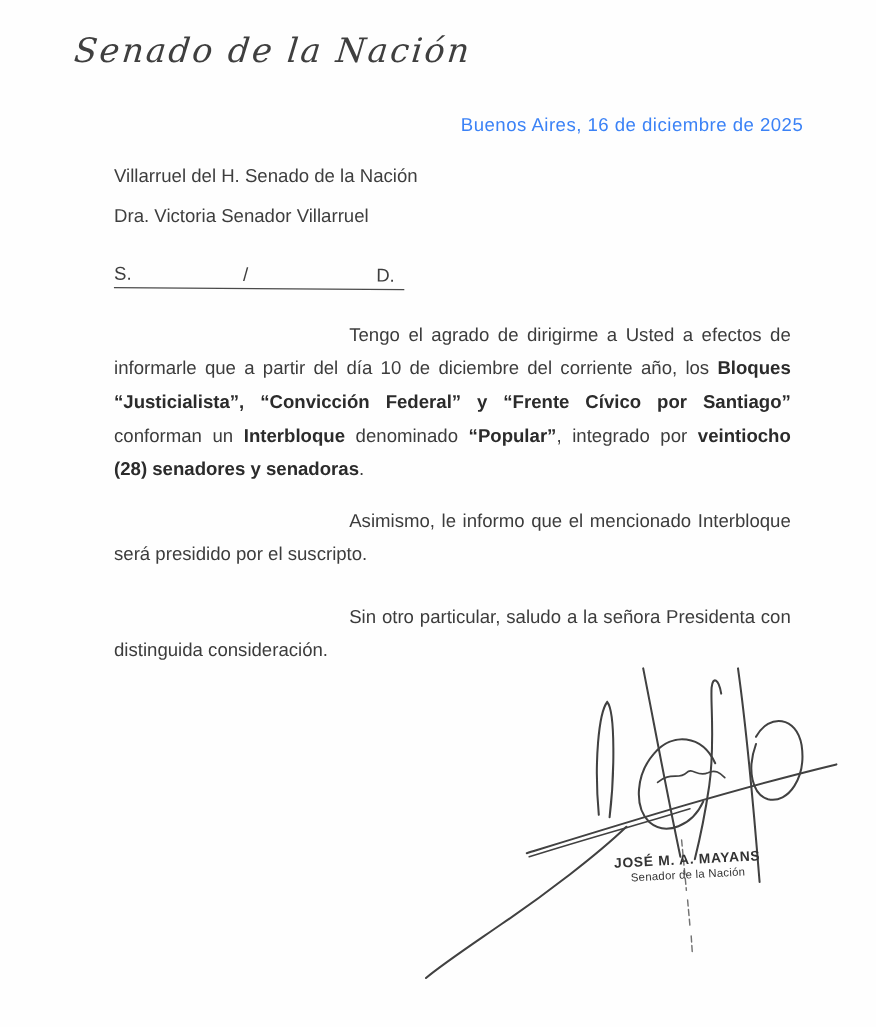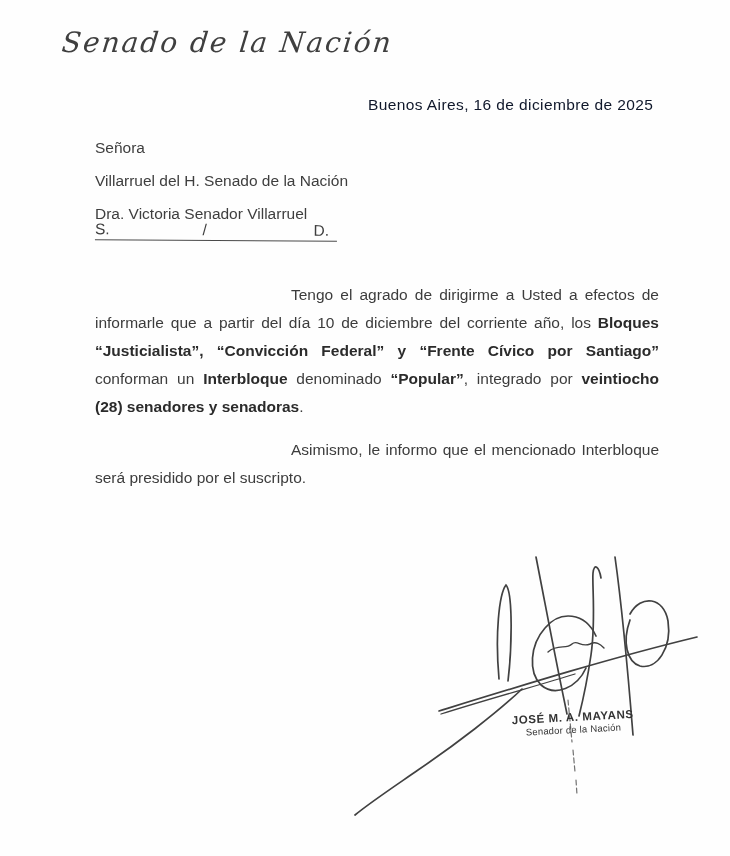--- a/index.html
+++ b/index.html
@@ -21,25 +21,25 @@
     font-family: "DejaVu Serif", serif;
     font-style: italic;
     font-size: 28px;
     letter-spacing: 2px;
     color: #3f3f3f;
     transform: skewX(-6deg);
   }
   
   .dateline {
     position: absolute;
-    left: 368px;
+    left: 384px;
     top: 96px;
     font-size: 15.5px;
     letter-spacing: 0.4px;
-    color: #0f172a;
+    color: #3b82f6;
   }
   
   .recipient {
     position: absolute;
     left: 95px;
     top: 131px;
     font-size: 15.5px;
     line-height: 33px;
     color: #3e3e3e;
   }
@@ -56,21 +56,21 @@
     transform: rotate(0.4deg);
     color: #3e3e3e;
   }
   .sd-line .sd-s { flex: 0 0 auto; }
   .sd-line .sd-slash { flex: 1 1 auto; text-align: center; margin-left: -14px; }
   .sd-line .sd-d { flex: 0 0 auto; margin-right: 8px; }
   
   .body-text {
     position: absolute;
     left: 95px;
-    top: 281px;
+    top: 266px;
     width: 564px;
     font-size: 15.5px;
     line-height: 28px;
     text-align: justify;
     color: #3c3c3c;
   }
   .body-text p {
     margin: 0 0 8px 0;
     text-indent: 196px;
   }
@@ -111,34 +111,34 @@
 </head>
 <body>
 
 <div class="page">
 
   <div class="letterhead">Senado de la Nación</div>
 
   <div class="dateline">Buenos Aires, 16 de diciembre de 2025</div>
 
   <div class="recipient">
-    <div>Señora</div>
     <div>Villarruel del H. Senado de la Nación</div>
     <div>Dra. Victoria Senador Villarruel</div>
   </div>
 
   <div class="sd-line">
     <span class="sd-s">S.</span>
     <span class="sd-slash">/</span>
     <span class="sd-d">D.</span>
   </div>
 
   <div class="body-text">
     <p><span>Tengo el agrado de dirigirme a Usted a efectos de informarle que a partir del día 10 de diciembre del corriente año, los </span><span class="b">Bloques “Justicialista”, “Convicción Federal” y “Frente Cívico por Santiago”</span><span> conforman un </span><span class="b">Interbloque</span><span> denominado </span><span class="b">“Popular”</span><span>, integrado por </span><span class="b">veintiocho (28) senadores y senadoras</span><span>.</span></p>
     <p><span>Asimismo, le informo que el mencionado Interbloque será presidido por el suscripto.</span></p>
+    <p><span>Sin otro particular, saludo a la señora Presidenta con distinguida consideración.</span></p>
   </div>
 
   <svg class="signature-svg" viewBox="0 0 370 280" fill="none" stroke="#414141" stroke-width="1.7" stroke-linecap="round">
 
     <path d="M 159 131 C 155 87, 159 46, 166 37 C 173 45, 172 100, 168 133"></path>
 
     <path d="M 196 9 C 206 60, 216 114, 227 166"></path>
 
     <path d="M 256 88 C 245 64, 220 62, 205 80 C 190 97, 188 124, 201 137 C 215 149, 237 140, 246 120"></path>
 

